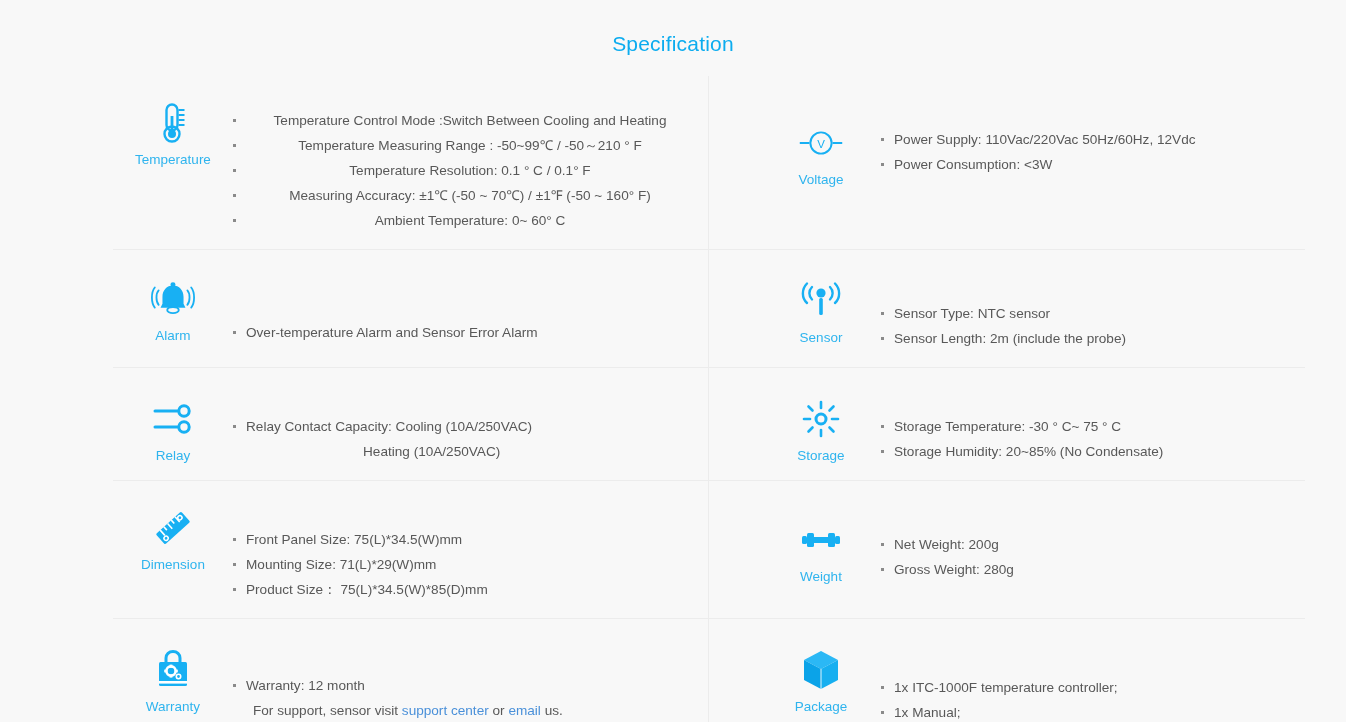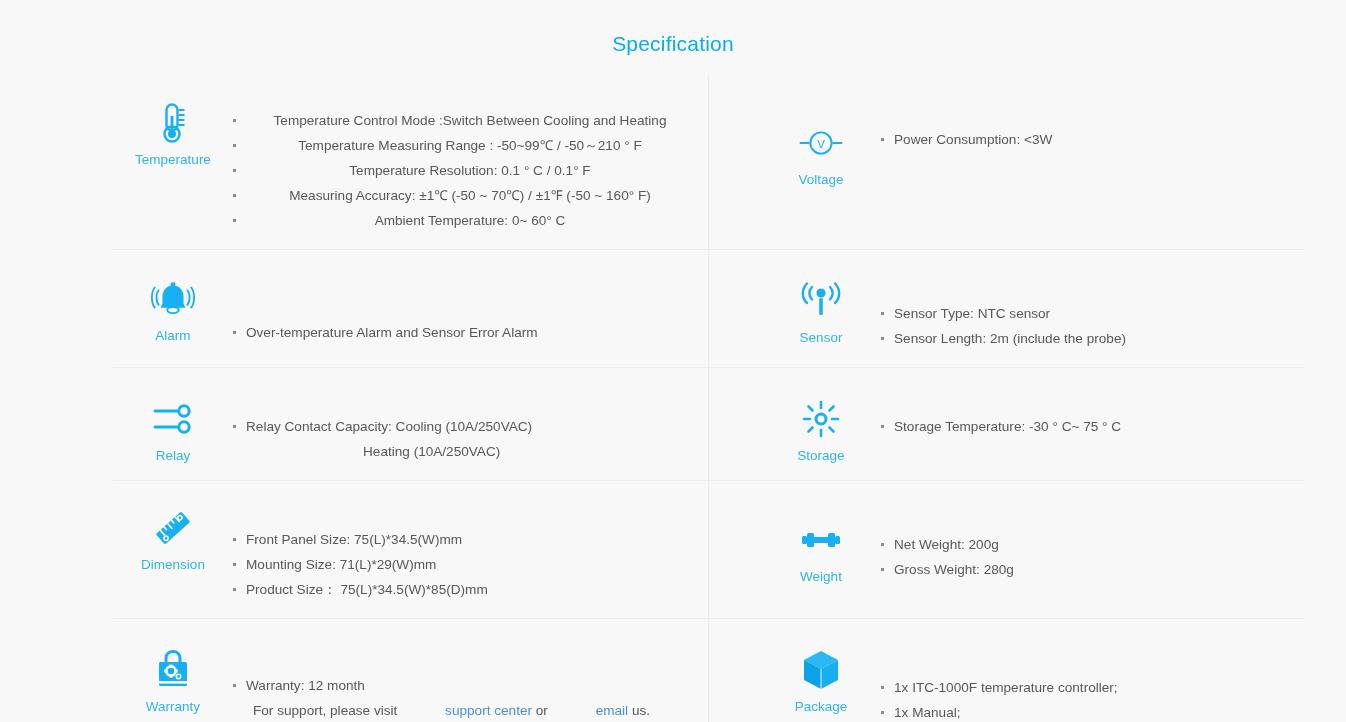--- a/index.html
+++ b/index.html
@@ -126,21 +126,20 @@
   }
   .bullet-line.cont {
     padding-left: 13px;
     text-indent: 7px;
   }
 
   .spec-link {
     color: #4a90d9;
     text-decoration: none;
     cursor: pointer;
-    margin-left: 44px;
   }
 
   
   .row-temperature .bullets { padding-top: 14px; text-align: center; }
   .row-alarm .icon-col      { padding-top: 8px; }
   .row-alarm .bullets       { padding-top: 52px; }
   .row-relay .icon-col      { padding-top: 10px; }
   .row-relay .bullets       { padding-top: 28px; }
   .row-dimension .bullets   { padding-top: 28px; }
   .row-warranty .icon-col   { padding-top: 10px; }
@@ -207,20 +206,21 @@
             <svg width="52" height="32" viewBox="0 0 52 32">
               <circle cx="26" cy="16" r="12" fill="none" stroke="#18b0f3" stroke-width="2.2"></circle>
               <line x1="2" y1="16" x2="13" y2="16" stroke="#18b0f3" stroke-width="2.2"></line>
               <line x1="39" y1="16" x2="50" y2="16" stroke="#18b0f3" stroke-width="2.2"></line>
               <text x="26" y="21.5" text-anchor="middle" font-family="'Liberation Sans',sans-serif" font-size="13" fill="#18b0f3">V</text>
             </svg>
           </div>
           <div class="icon-label">Voltage</div>
         </div>
         <div class="bullets">
+          <div class="bullet-line">Power Supply: 110Vac/220Vac 50Hz/60Hz, 12Vdc</div>
           <div class="bullet-line">Power Consumption: &lt;3W</div>
         </div>
       </div>
     </div>
 
     <div class="spec-row row-2">
 
       <div class="spec-cell left-cell row-alarm">
         <div class="icon-col">
           <div class="icon-box">
@@ -296,20 +296,21 @@
                 <line x1="27.5" y1="27.5" x2="31.5" y2="31.5"></line>
                 <line x1="27.5" y1="10.5" x2="31.5" y2="6.5"></line>
                 <line x1="6.5" y1="31.5" x2="10.5" y2="27.5"></line>
               </g>
             </svg>
           </div>
           <div class="icon-label">Storage</div>
         </div>
         <div class="bullets">
           <div class="bullet-line">Storage Temperature: -30 ° C~ 75 ° C</div>
+          <div class="bullet-line">Storage Humidity: 20~85% (No Condensate)</div>
         </div>
       </div>
     </div>
 
     <div class="spec-row row-4">
 
       <div class="spec-cell left-cell row-dimension">
         <div class="icon-col">
           <div class="icon-box">
             <svg width="42" height="42" viewBox="0 0 42 42">
@@ -372,21 +373,21 @@
                 <rect x="11.2" y="20.6" width="3" height="2.8"></rect>
                 <rect x="21.8" y="20.6" width="3" height="2.8"></rect>
               </g>
               <circle cx="25.5" cy="27.5" r="2.2" fill="none" stroke="#ffffff" stroke-width="1.6"></circle>
             </svg>
           </div>
           <div class="icon-label">Warranty</div>
         </div>
         <div class="bullets">
           <div class="bullet-line">Warranty: 12 month</div>
-          <div class="bullet-line no-bullet cont"><span>For support, please visit </span><a class="spec-link">support center</a><span> or </span><a class="spec-link">email</a><span> us.</span></div>
+          <div class="bullet-line no-bullet cont"><span>For support, sensor visit </span><a class="spec-link">support center</a><span> or </span><a class="spec-link">email</a><span> us.</span></div>
         </div>
       </div>
 
       <div class="spec-cell right-cell row-package-cell">
         <div class="icon-col">
           <div class="icon-box">
             <svg width="40" height="44" viewBox="0 0 40 44">
               <path d="M20 3 L37 12 L20 21 L3 12 Z" fill="#2bb8f5"></path>
               <path d="M3 12 L20 21 L20 41 L3 32 Z" fill="#0ba3e8"></path>
               <path d="M37 12 L20 21 L20 41 L37 32 Z" fill="#17aff0"></path>

